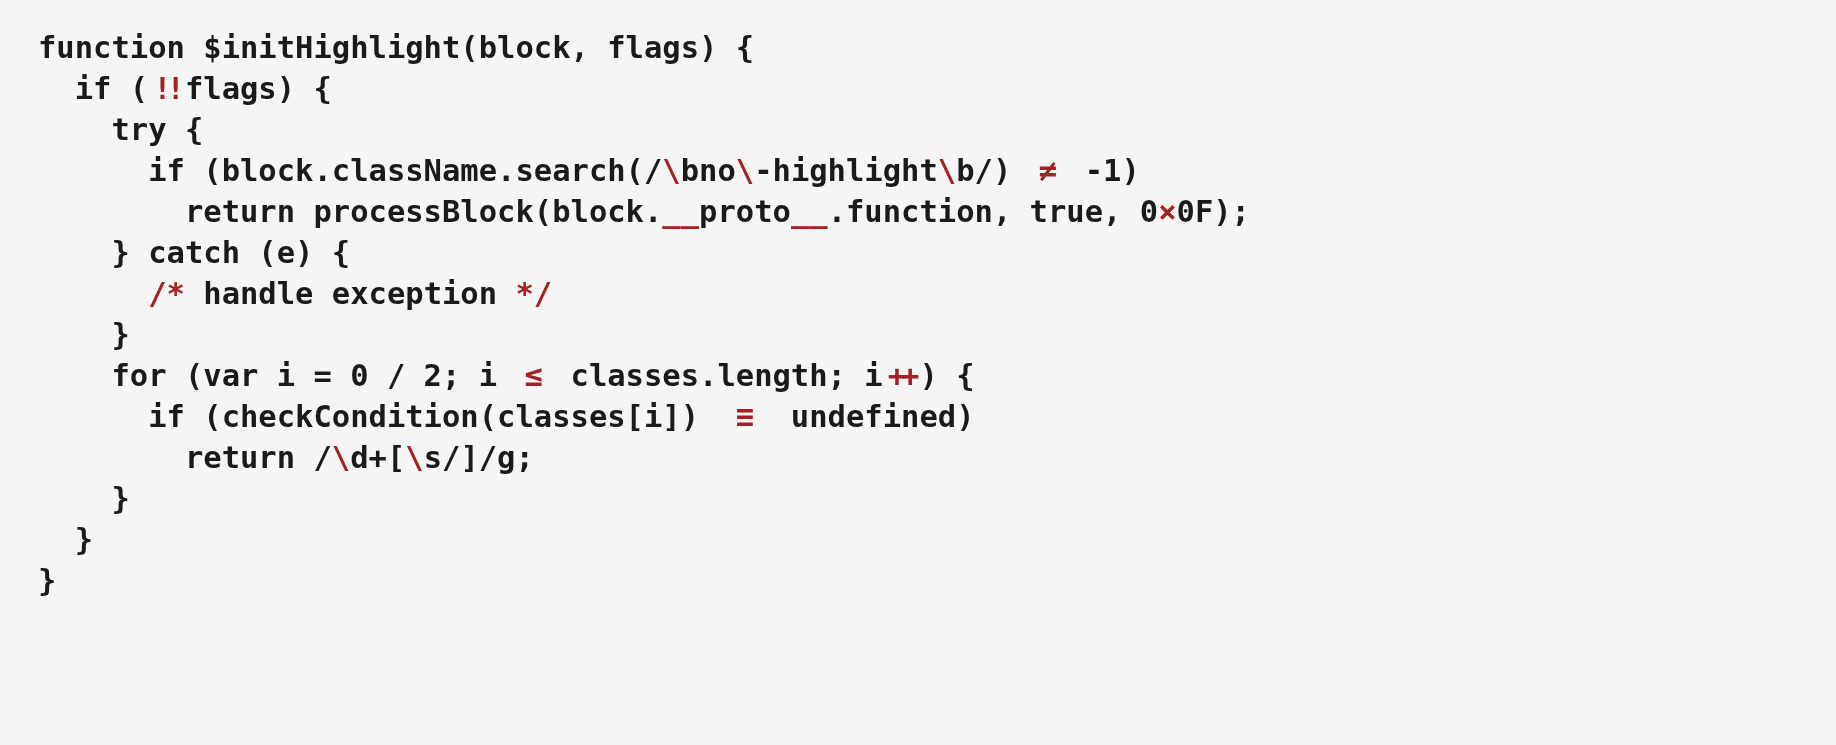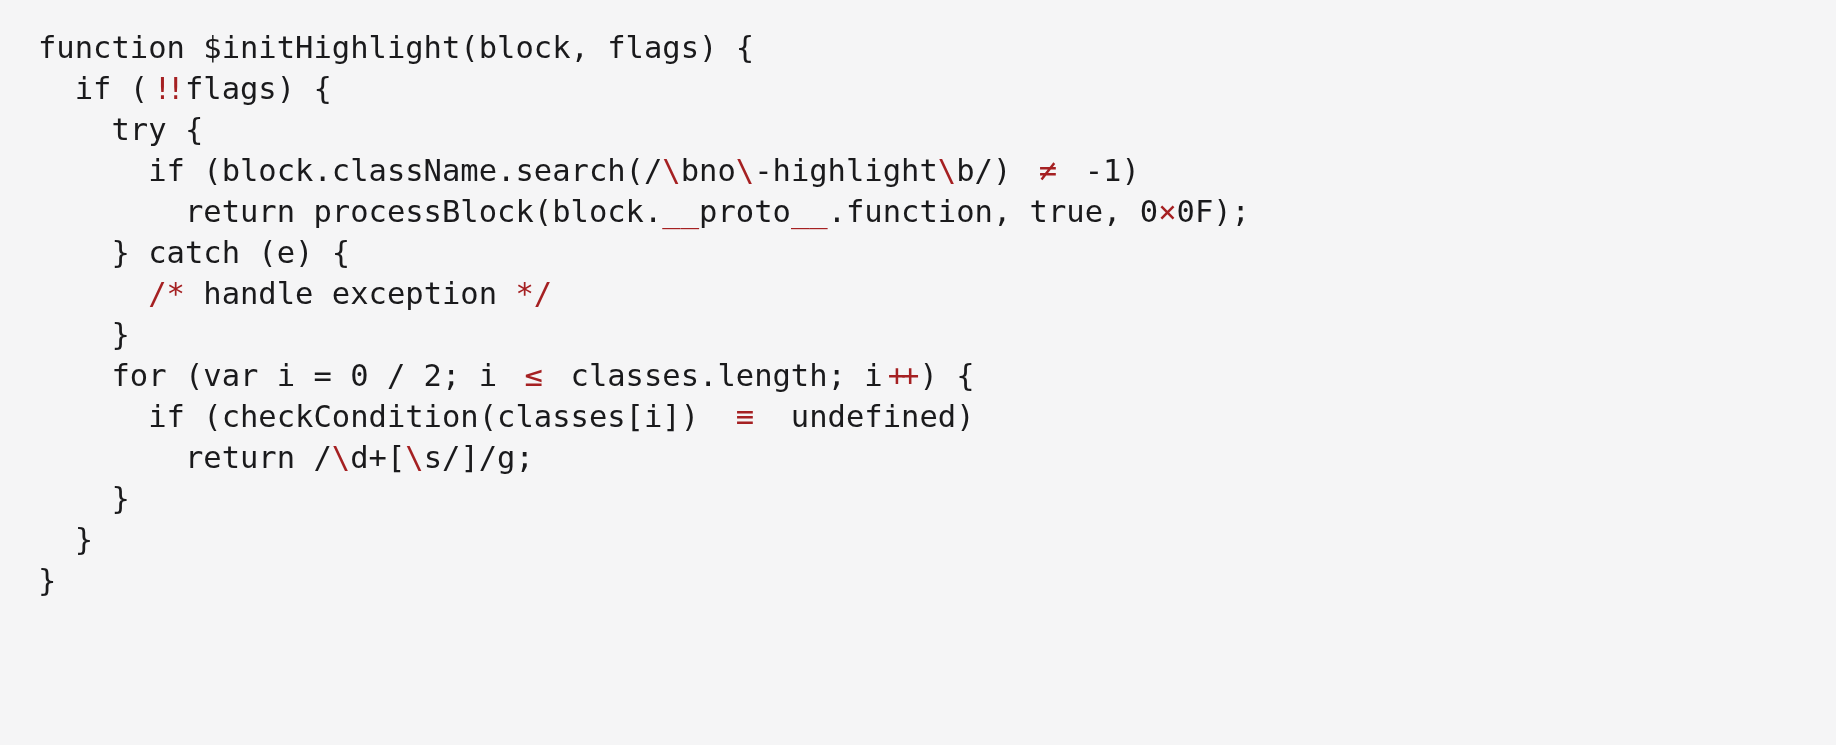--- a/index.html
+++ b/index.html
@@ -13,21 +13,21 @@
   .code-display {
     box-sizing: border-box;
     width: 1836px;
     height: 745px;
     padding: 27px 20px 0 38px;
     font-family: "DejaVu Sans Mono", "Liberation Mono", monospace;
     font-size: 30.5px;
     line-height: 41px;
     color: #1a1a1c;
     white-space: pre;
-    font-weight: 400;
+    font-weight: 700;
   }
   .code-line {
     height: 41px;
     white-space: pre;
   }
   .accent { color: #a52022; }
   .lig {
     display: inline-block;
     text-align: center;
     font-family: "DejaVu Sans Mono", "DejaVu Sans", monospace;

